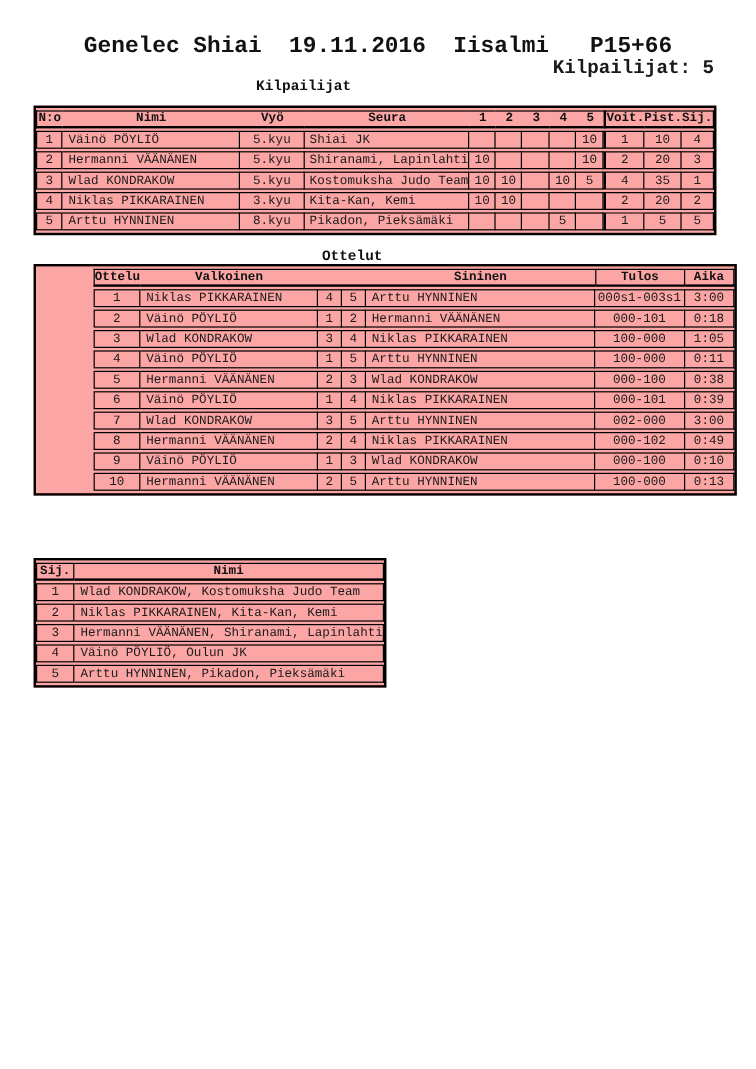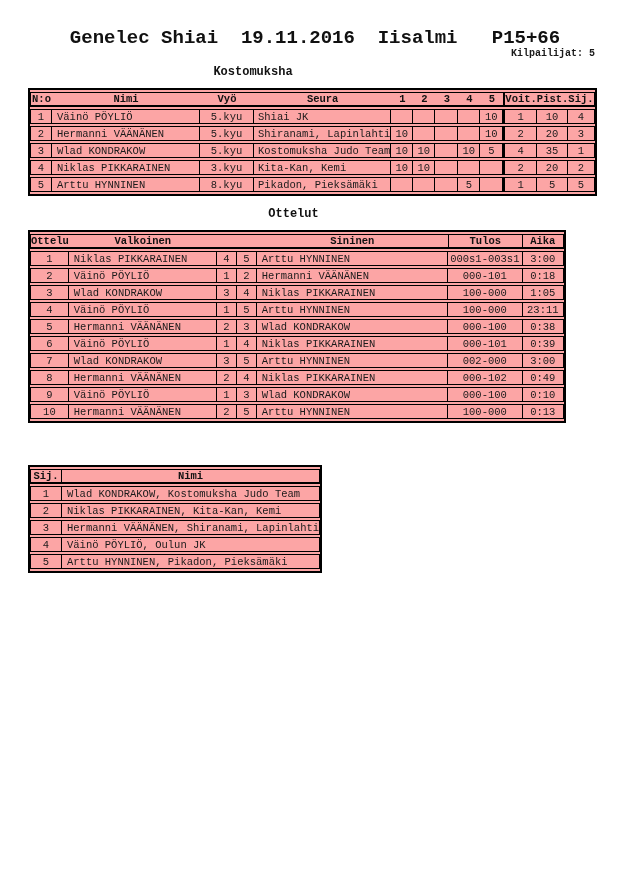--- a/index.html
+++ b/index.html
@@ -17,21 +17,21 @@
     top: 27px; left: 0; width: 630px;
     text-align: center;
     font-size: 19px;
     font-weight: bold;
     color: #111;
     white-space: pre;
   }
   .count-label {
     position: absolute;
     top: 48px; right: 35px;
-    font-size: 10px;
+    font-size: 16px;
     font-weight: bold;
     white-space: pre;
   }
   .section-heading {
     position: absolute;
     font-size: 12px;
     font-weight: bold;
     text-align: center;
     color: #111;
   }
@@ -41,21 +41,21 @@
 
   table.doc {
     position: absolute;
     border-collapse: separate;
     border-spacing: 0 2px;
     border: 2px solid #000;
     table-layout: fixed;
     background: #fca5a5;
   }
   .tbl-1 { left: 28px; top: 88px;  }
-  .tbl-2 { left: 28px; top: 230px; }
+  .tbl-2 { left: 28px; top: 220px; padding-left: 48px; }
   .tbl-3 { left: 28px; top: 465px; }
 
   table.doc th, table.doc td {
     box-sizing: border-box;
     height: 15px;
     font-size: 10.5px;
     line-height: 12px;
     padding: 0;
     vertical-align: middle;
     white-space: nowrap;
@@ -85,21 +85,21 @@
   .thr  { border-right: 1px solid #000 !important; margin-top: 43px; }
 </style>
 </head>
 <body>
 
 <div class="page">
 
   <div class="doc-title">Genelec Shiai  19.11.2016  Iisalmi   P15+66</div>
   <div class="count-label">Kilpailijat: 5</div>
 
-  <div class="section-heading heading-1">Kostomuksha</div>
+  <div class="section-heading heading-1">Kilpailijat</div>
 
   <table class="doc tbl-1">
     <colgroup>
       <col style="width:22px">
         <col style="width:148px">
         <col style="width:54px">
         <col style="width:114px">
       <col style="width:22px">
         <col style="width:22px">
         <col style="width:23px">
@@ -250,21 +250,21 @@
         <td class="c">100-000</td>
         <td class="c">1:05</td>
       </tr>
       <tr>
         <td class="c">4</td>
         <td class="l">Väinö PÖYLIÖ</td>
         <td class="c">1</td>
         <td class="c">5</td>
         <td class="l">Arttu HYNNINEN</td>
         <td class="c">100-000</td>
-        <td class="c">23:11</td>
+        <td class="c">0:11</td>
       </tr>
       <tr>
         <td class="c">5</td>
         <td class="l">Hermanni VÄÄNÄNEN</td>
         <td class="c">2</td>
         <td class="c">3</td>
         <td class="l">Wlad KONDRAKOW</td>
         <td class="c">000-100</td>
         <td class="c">0:38</td>
       </tr>

